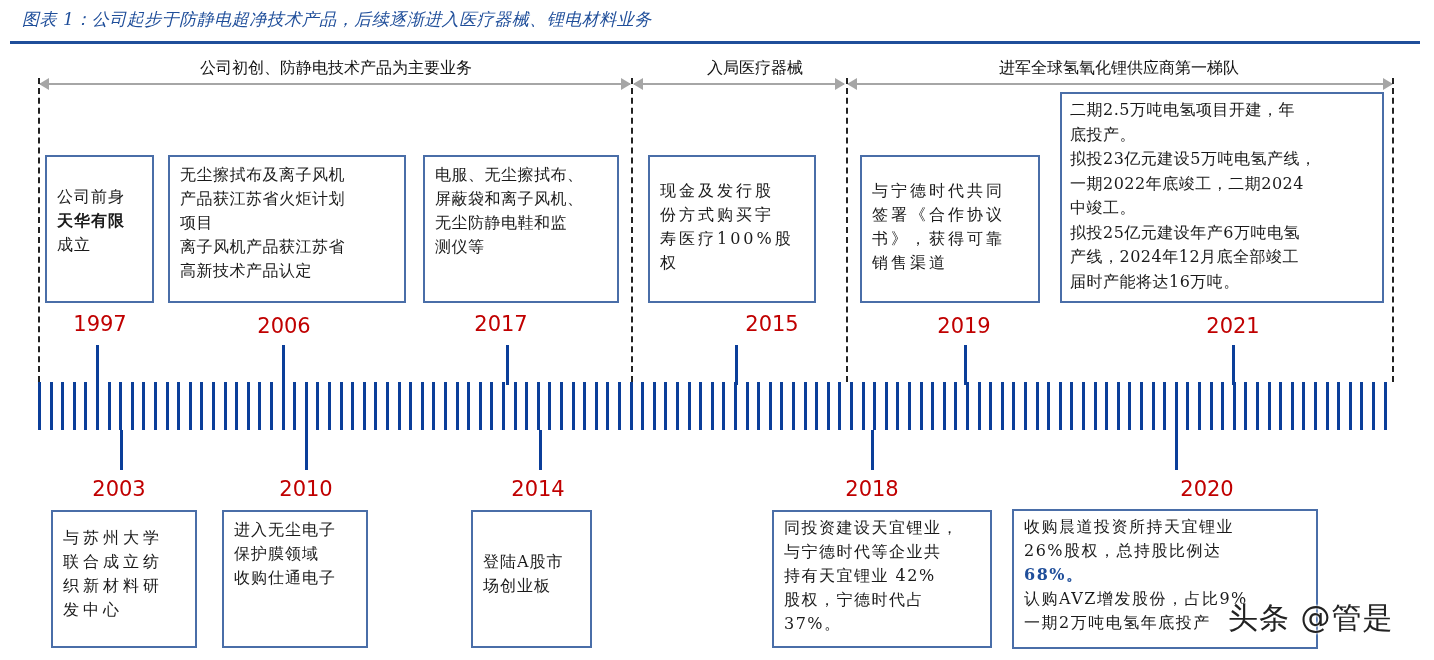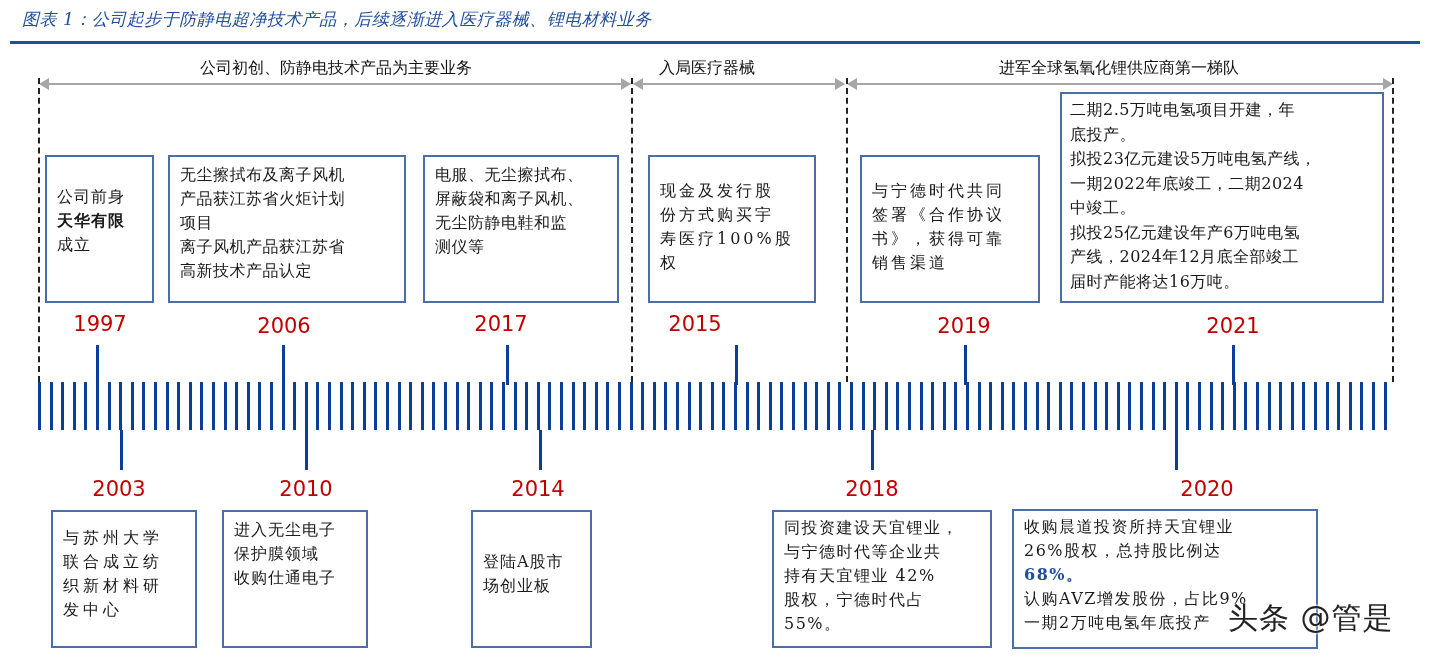--- a/index.html
+++ b/index.html
@@ -28,21 +28,21 @@
   .watermark { position:absolute; left:1228px; top:598px; font-family:"DejaVu Sans","Liberation Sans",sans-serif;
                font-size:30px; color:#222; text-shadow:0 0 3px #fff,0 0 3px #fff; letter-spacing:1px; }
 </style>
 </head>
 <body>
 
 <div class="title">图表 1：公司起步于防静电超净技术产品，后续逐渐进入医疗器械、锂电材料业务</div>
 <div class="title-rule"></div>
 
 <div class="phase-label" style="left:40px;width:592px;">公司初创、防静电技术产品为主要业务</div>
-<div class="phase-label" style="left:600px;width:214px;">入局医疗器械</div>
+<div class="phase-label" style="left:648px;width:214px;">入局医疗器械</div>
 <div class="phase-label" style="left:846px;width:546px;">进军全球氢氧化锂供应商第一梯队</div>
 
 <div class="phase-arrow" style="left:40px;width:590px;"></div>
 <div class="phase-arrow" style="left:634px;width:210px;"></div>
 <div class="phase-arrow" style="left:848px;width:544px;"></div>
 
 <div class="divider" style="left:38px;height:304px;"></div>
 <div class="divider" style="left:631px;height:304px;"></div>
 <div class="divider" style="left:846px;height:304px;"></div>
 <div class="divider" style="left:1392px;height:304px;"></div>
@@ -84,21 +84,21 @@
   <div>一期2022年底竣工，二期2024</div>
   <div>中竣工。</div>
   <div>拟投25亿元建设年产6万吨电氢</div>
   <div>产线，2024年12月底全部竣工</div>
   <div>届时产能将达16万吨。</div>
 </div>
 
 <div class="year" style="left:60px;top:312px;">1997</div>
 <div class="year" style="left:244px;top:314px;">2006</div>
 <div class="year" style="left:461px;top:312px;">2017</div>
-<div class="year" style="left:655px;top:312px;text-align:center;">2015</div>
+<div class="year" style="left:732px;top:312px;text-align:center;">2015</div>
 <div class="year" style="left:924px;top:314px;">2019</div>
 <div class="year" style="left:1193px;top:314px;">2021</div>
 
 <div class="ticks" id="ticks">
     <div class="tick" style="left: 0px;"></div>
     <div class="tick" style="left: 12px;"></div>
     <div class="tick" style="left: 23px;"></div>
     <div class="tick" style="left: 35px;"></div>
     <div class="tick" style="left: 46px;"></div>
     <div class="tick" style="left: 58px;"></div>
@@ -247,21 +247,21 @@
 </div>
 <div class="box" style="left:471px;top:510px;width:121px;height:138px;padding-top:38px;letter-spacing:1px;">
   <div>登陆A股市</div>
   <div>场创业板</div>
 </div>
 <div class="box" style="left:772px;top:510px;width:220px;height:138px;padding-top:4px;letter-spacing:1.5px;">
   <div>同投资建设天宜锂业，</div>
   <div>与宁德时代等企业共</div>
   <div>持有天宜锂业 42%</div>
   <div>股权，宁德时代占</div>
-  <div>55%。</div>
+  <div>37%。</div>
 </div>
 <div class="box" style="left:1012px;top:509px;width:306px;height:140px;padding-top:4px;letter-spacing:1.5px;">
   <div>收购晨道投资所持天宜锂业</div>
   <div>26%股权，总持股比例达</div>
   <div class="hl">68%。</div>
   <div>认购AVZ增发股份，占比9%</div>
   <div>一期2万吨电氢年底投产</div>
 </div>
 
 <div class="watermark">头条 @管是</div>

